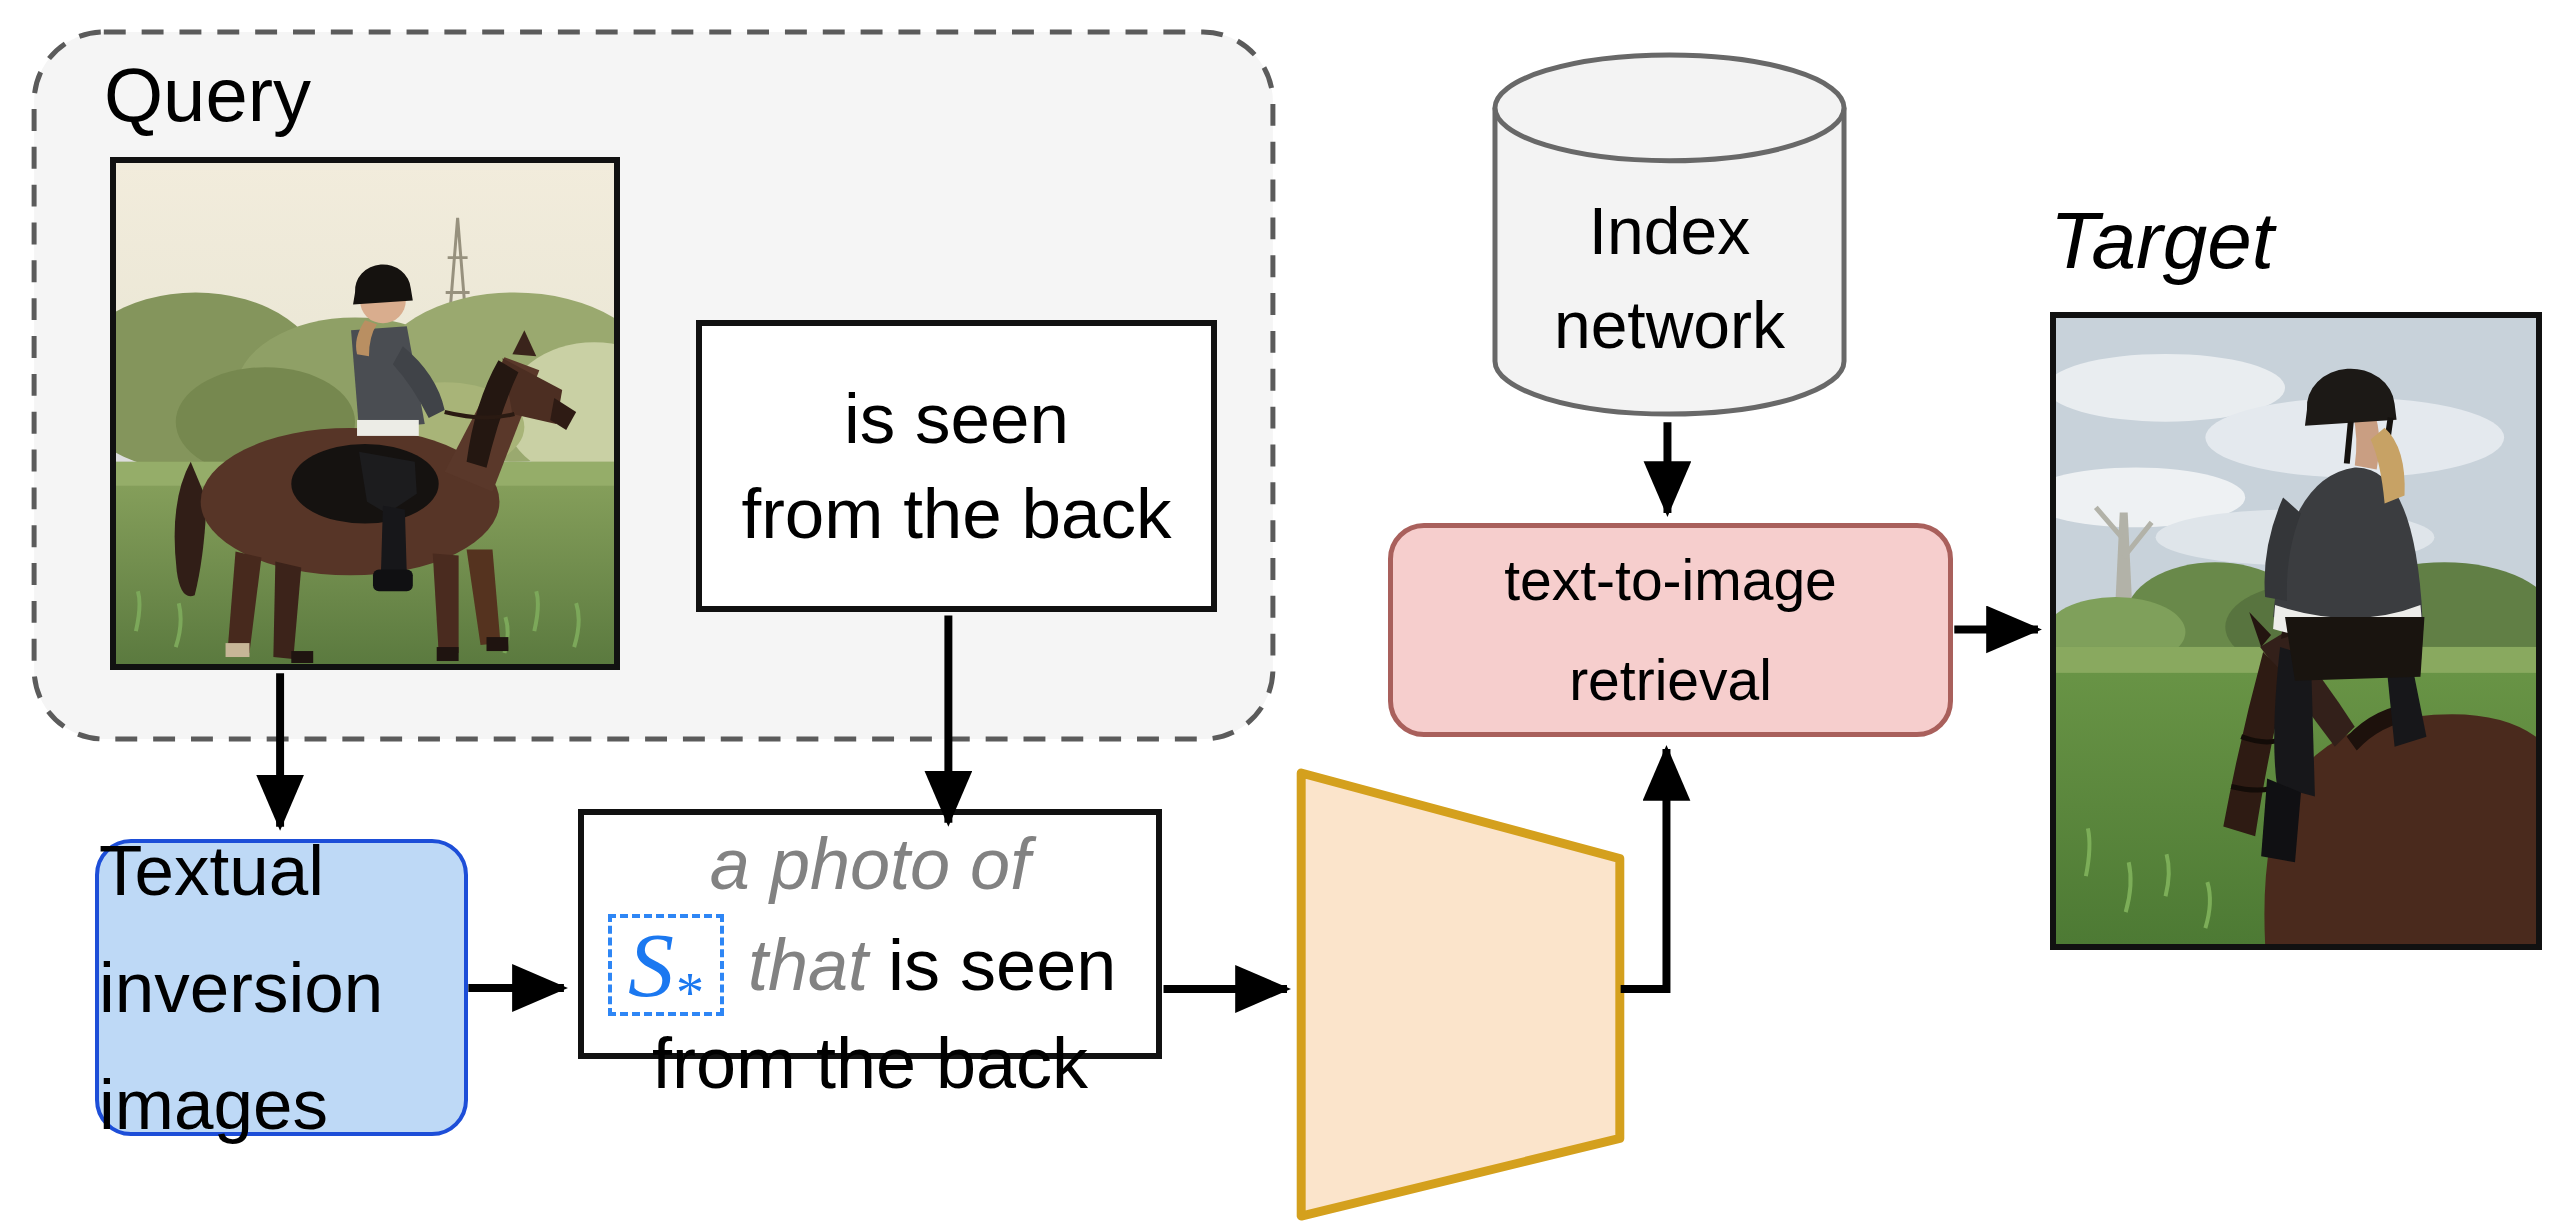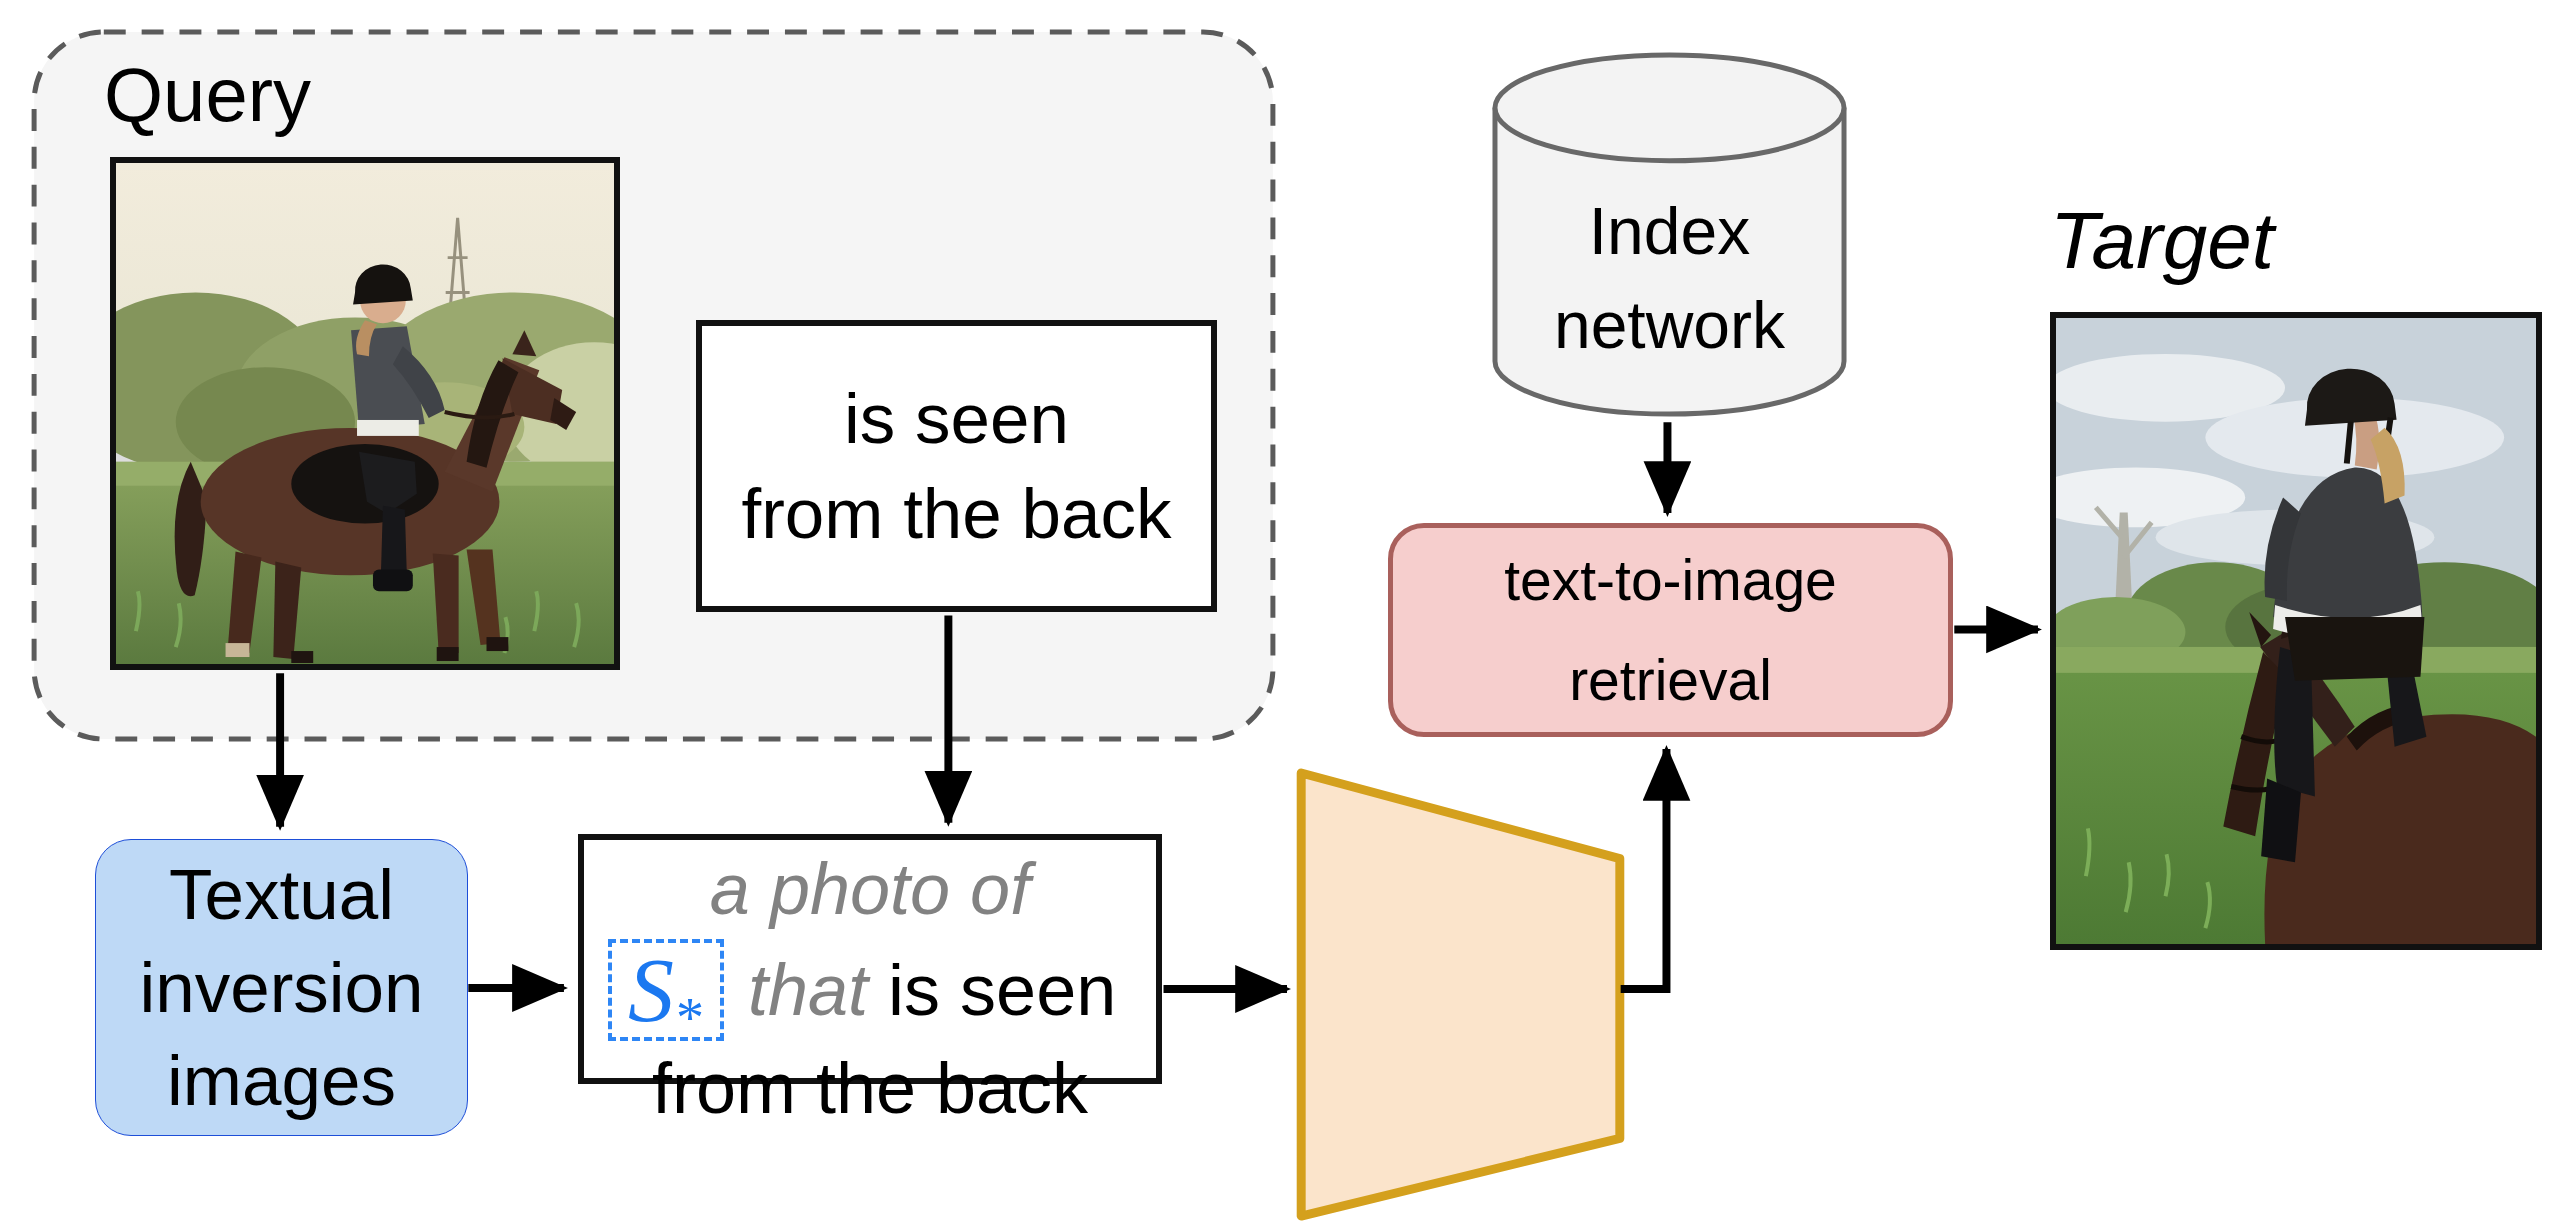--- a/index.html
+++ b/index.html
@@ -12,25 +12,25 @@
   #query-title{left:104px;top:40px;font-size:76px;margin-top:11px;}
   
   .photo{box-sizing:border-box;border:6px solid #111;overflow:hidden;background:#ddd;}
   #query-photo{left:110px;top:157px;width:510px;height:513px;}
   #target-photo{left:2050px;top:312px;width:492px;height:638px;}
   
   #caption-box{left:696px;top:320px;width:521px;height:292px;background:#fff;border:6px solid #111;
                box-sizing:border-box;display:flex;flex-direction:column;justify-content:center;
                text-align:center;font-size:71px;line-height:95px;}
   
-  #inversion-box{left:95px;top:839px;width:373px;height:297px;background:#bed9f6;border:1px solid #1d4ed8;
+  #inversion-box{left:95px;top:839px;width:373px;height:297px;background:#bed9f6;border:4px solid #1d4ed8;
                  border-radius:36px;box-sizing:border-box;display:flex;flex-direction:column;justify-content:center;
-                 text-align:center;font-size:71px;line-height:93px;}
-  
-  #prompt-box{left:578px;top:834px;width:584px;height:250px;background:#fff;border:6px solid #111;box-sizing:border-box;}
+                 font-size:71px;line-height:93px;gap:24px;}
+  
+  #prompt-box{left:578px;top:809px;width:584px;height:250px;background:#fff;border:6px solid #111;box-sizing:border-box;}
   .it-gray{font-style:italic;color:#828282;}
   #prompt-line1{left:0;right:0;top:8px;text-align:center;font-size:72px;}
   #prompt-line2{left:24px;top:94px;height:112px;display:flex;align-items:center;font-size:72px;}
   #s-token-box{width:116px;height:102px;border:4px dashed #2e86f5;box-sizing:border-box;
                display:flex;justify-content:center;align-items:center;background:#fff;}
   .s-token{font-family:"Liberation Serif",serif;font-style:italic;font-size:92px;color:#1b78f0;line-height:1;}
   .s-sub{font-family:"Liberation Serif",serif;font-size:56px;color:#1b78f0;transform:translateY(28px);margin-left:2px;line-height:1;}
   #prompt-that{margin-left:24px;}
   #prompt-verb{margin-left:20px;}
   #prompt-line3{left:0;right:0;top:207px;text-align:center;font-size:72px;}

